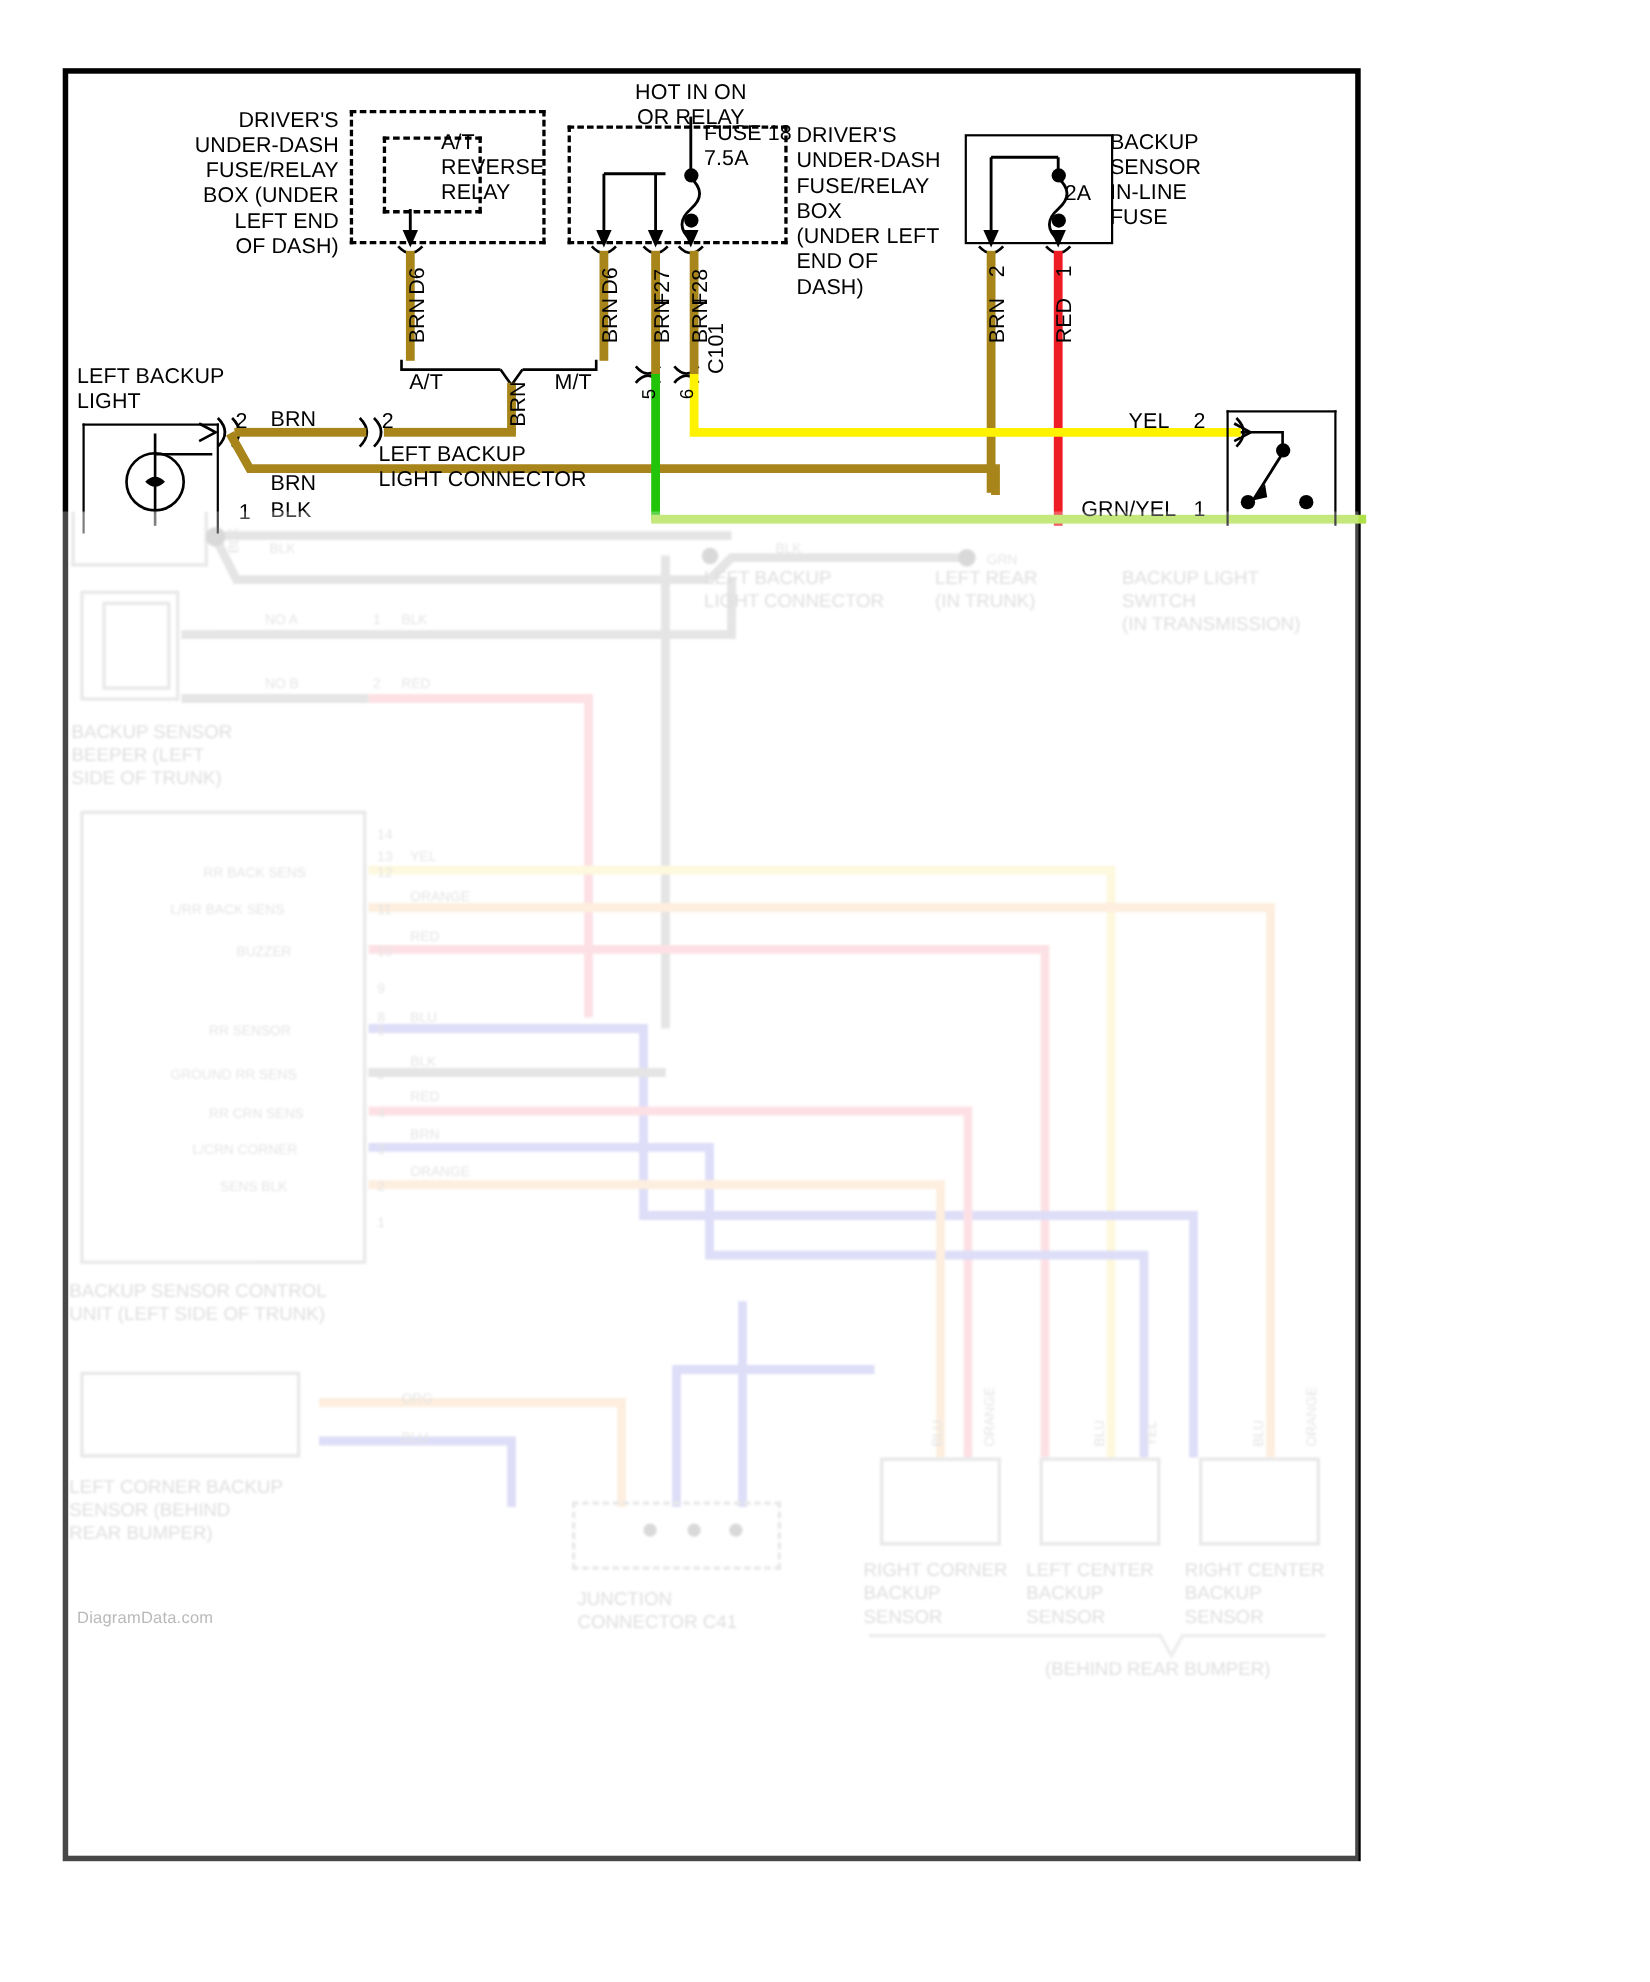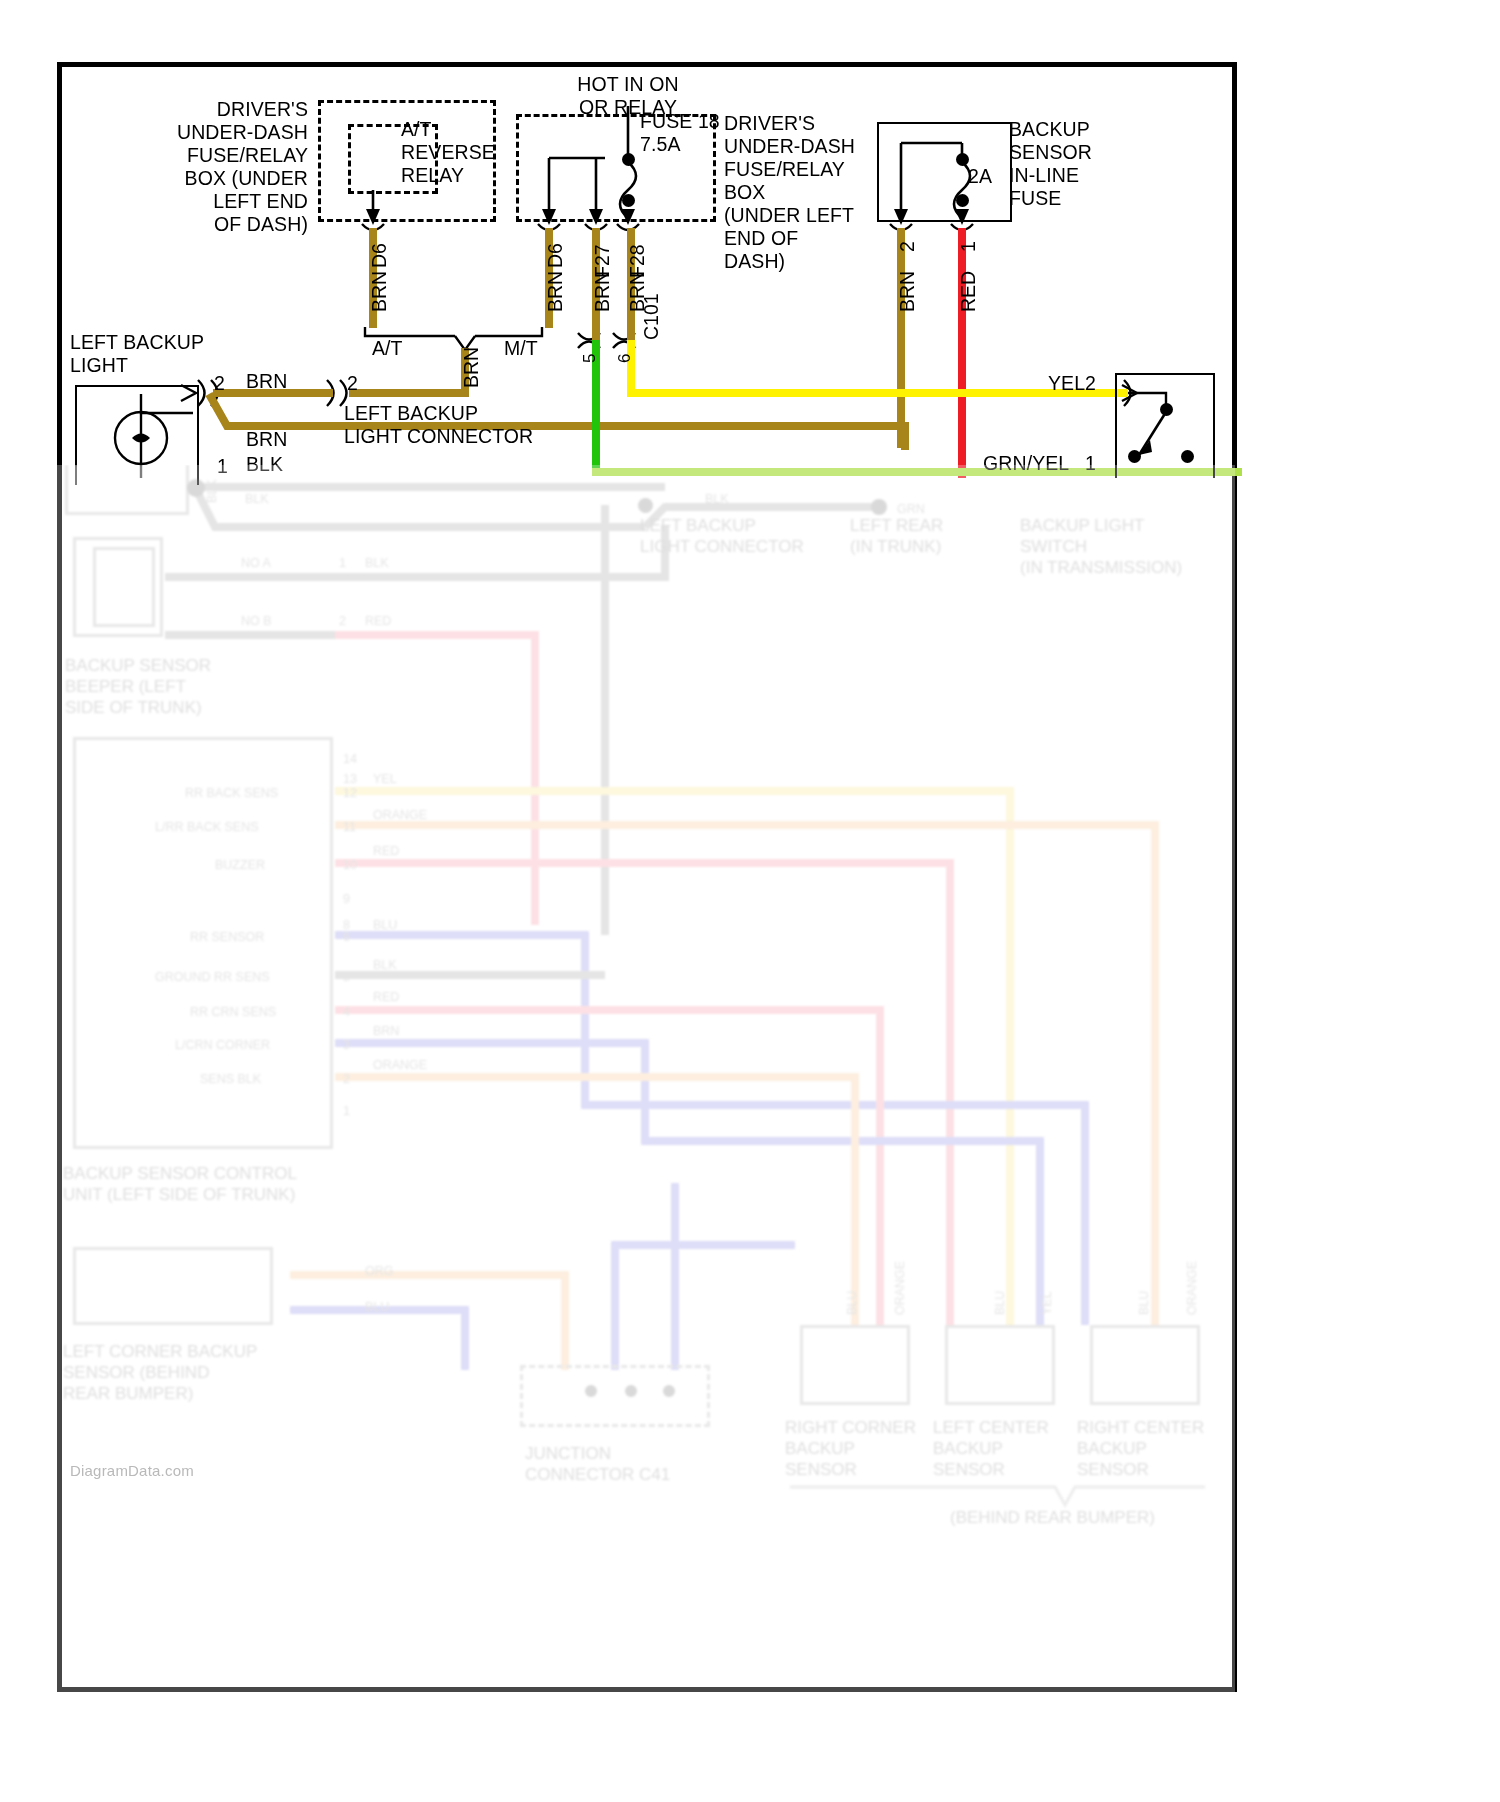--- a/index.html
+++ b/index.html
@@ -214,21 +214,21 @@
 
   <div class="lbl" style="left:214px;top:372px;">2</div>
   <div class="lbl" style="left:246px;top:370px;">BRN</div>
   <div class="lbl" style="left:347px;top:372px;">2</div>
   <div class="lbl" style="left:344px;top:402px;">LEFT BACKUP
 LIGHT CONNECTOR</div>
   <div class="lbl" style="left:246px;top:428px;">BRN</div>
   <div class="lbl" style="left:217px;top:455px;">1</div>
   <div class="lbl" style="left:246px;top:453px;">BLK</div>
 
-  <div class="lbl" style="left:1048px;top:372px;">YEL</div>
+  <div class="lbl" style="left:1026px;top:372px;">YEL</div>
   <div class="lbl" style="left:1085px;top:372px;">2</div>
   <div class="lbl" style="left:983px;top:452px;">GRN/YEL</div>
   <div class="lbl" style="left:1085px;top:452px;">1</div>
 
   <div id="faded">
     <div class="inner">
 
       <div class="fbox" style="left:20px;top:0px;width:124px;height:50px;border-top:none;"></div>
 
       <svg style="left:0;top:0;width:1190px;height:1230px;">

